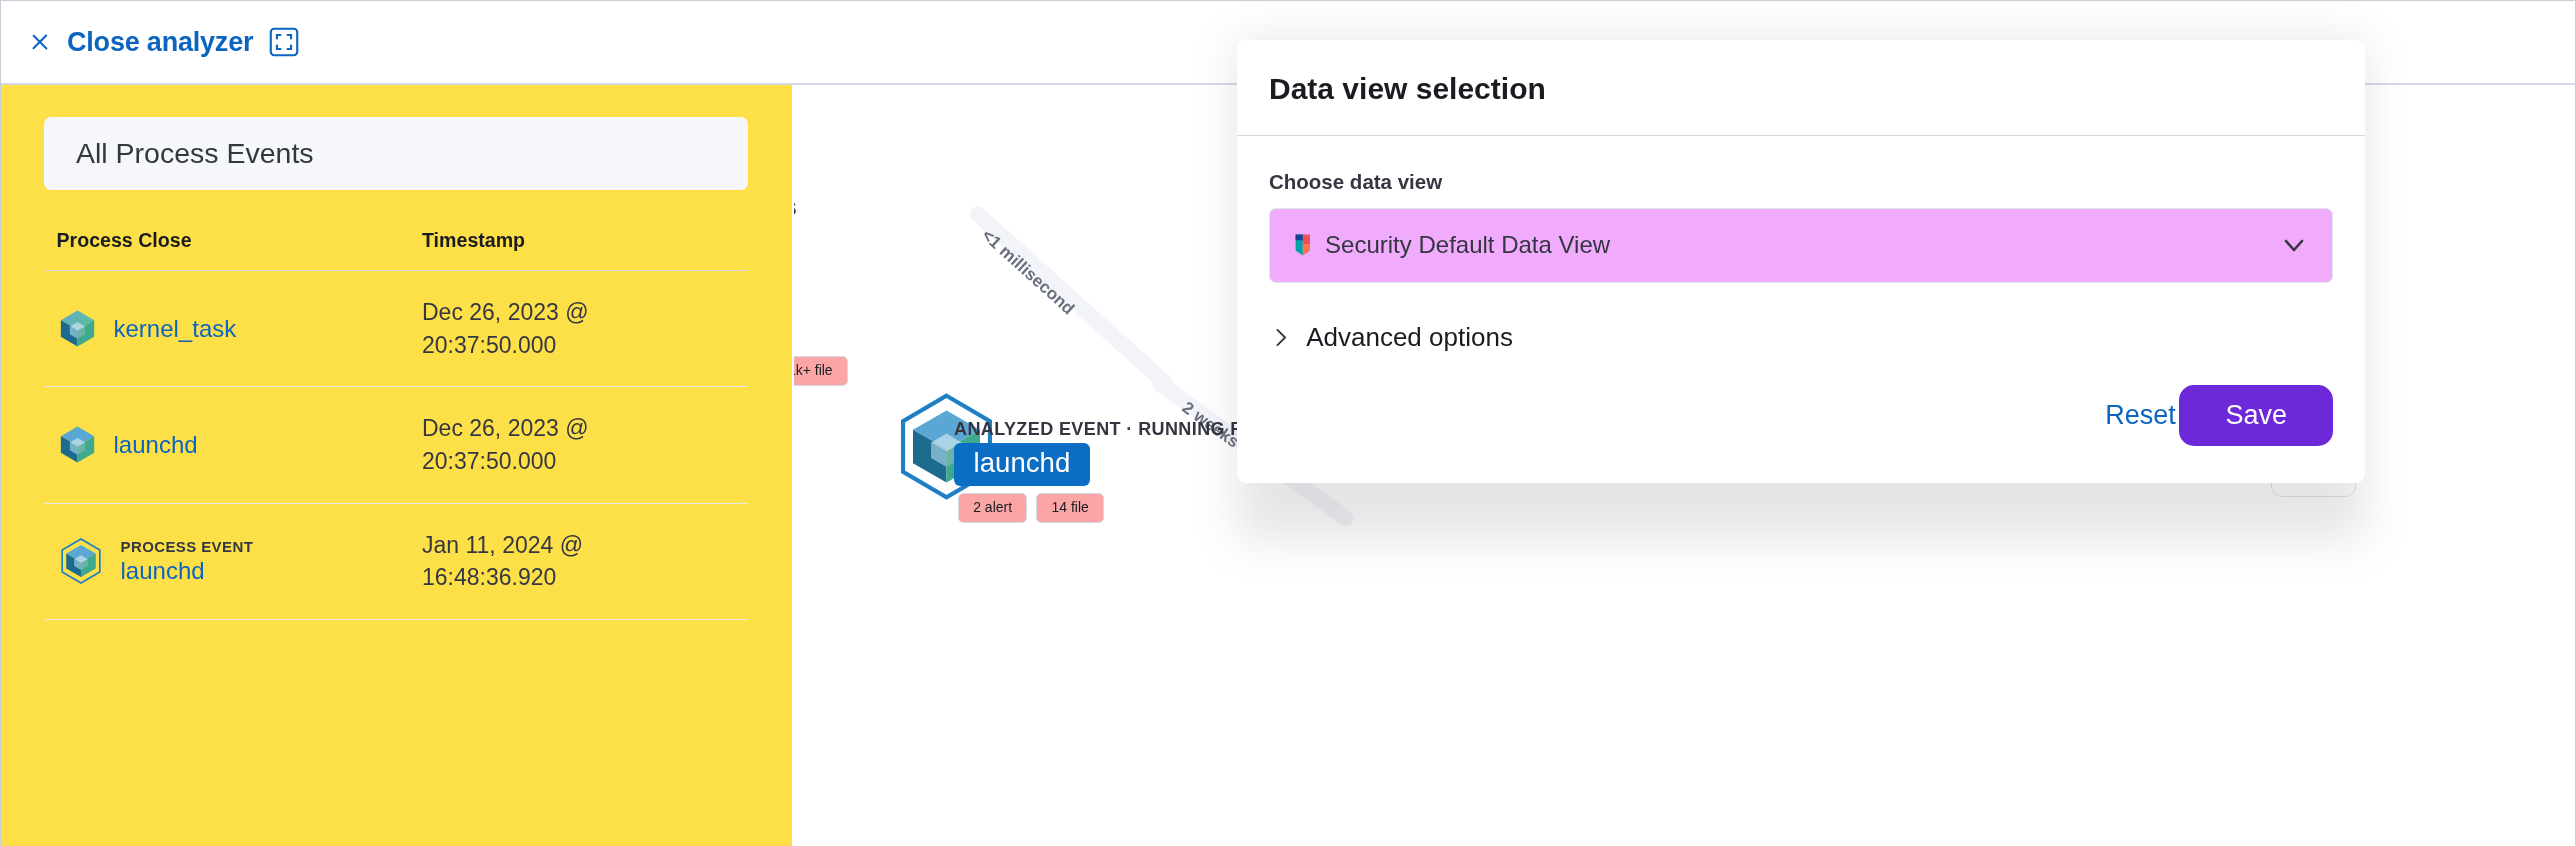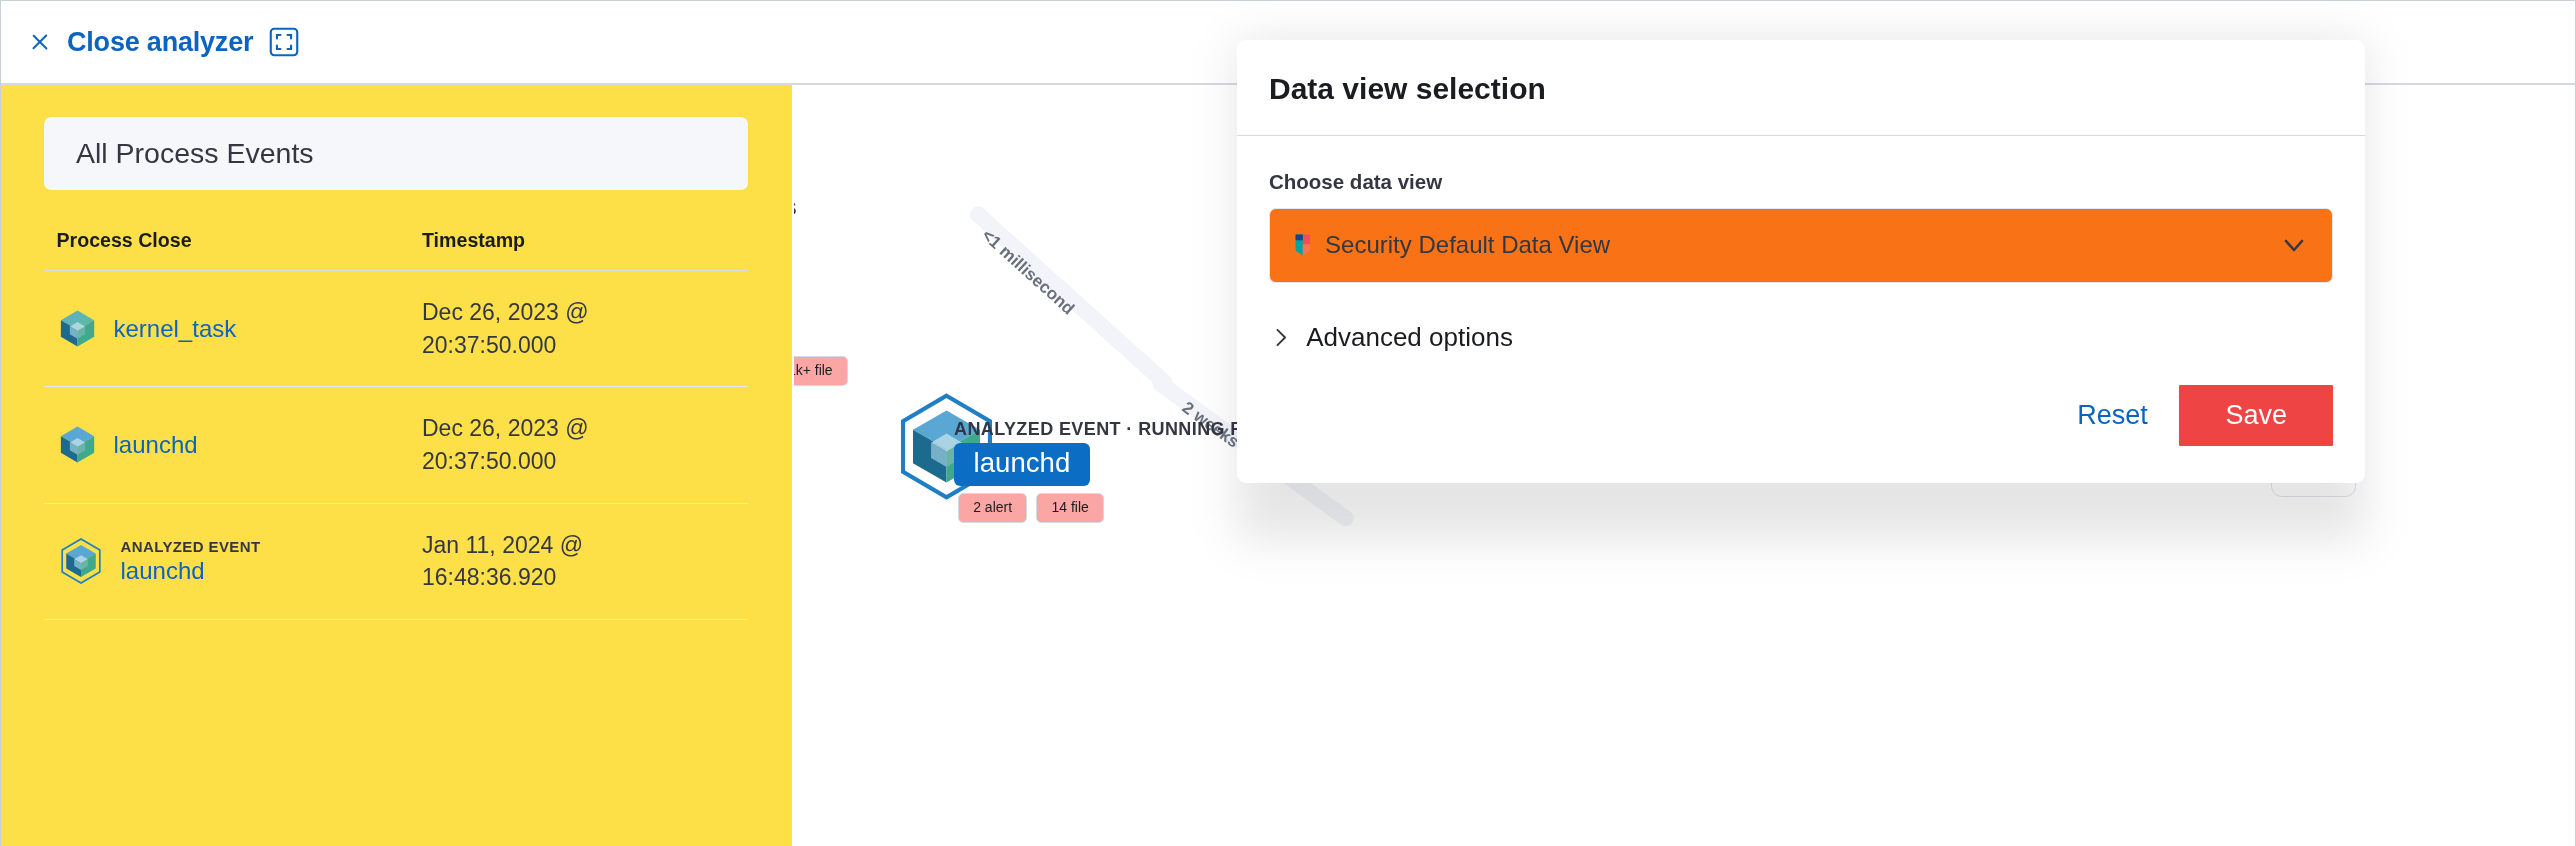--- a/index.html
+++ b/index.html
@@ -302,21 +302,21 @@
   }
   .modal-body { padding: 34px 32px 0 32px; }
   .field-label {
     font-size: 20.5px;
     font-weight: 700;
     color: #343741;
     margin-bottom: 14.2px;
   }
   .select-box {
     height: 75px;
-    background: #f97316;
+    background: #f0abfc;
     border: 1.8px solid #e2e6ef;
     border-radius: 7.1px;
     display: flex;
     align-items: center;
     padding: 0 23px;
     gap: 12.5px;
     cursor: pointer;
   }
   .select-value {
     flex: 1;
@@ -342,30 +342,29 @@
     justify-content: flex-end;
     align-items: center;
   }
   .btn-reset {
     font-size: 27px;
     color: #0b64c0;
     cursor: pointer;
     padding: 5.3px 3.6px;
   }
   .btn-save {
-    background: #ef4444;
+    background: #6d28d9;
     color: #ffffff;
     font-size: 27px;
     font-weight: 400;
     border: none;
-    border-radius: 1px;
+    border-radius: 15px;
     padding: 15px 46px;
     cursor: pointer;
     font-family: "Liberation Sans", sans-serif;
-    margin-left: 28px;
   }
 </style>
 </head>
 <body>
 
 <div id="app">
 
   <div class="topbar">
     <div class="close-x"></div>
     <div class="close-label">Close analyzer</div>
@@ -451,21 +450,21 @@
                     <path d="M32 4 L58 19 L32 34 L6 19 Z" fill="#5aa7d4"></path>
                     <path d="M6 19 L32 34 L32 60 L6 45 Z" fill="#1c6a8e"></path>
                     <path d="M58 19 L58 45 L32 60 L32 34 Z" fill="#3ea98c"></path>
                     <path d="M32 22 L44 29 L32 36 L20 29 Z" fill="#b9dbe8" opacity="0.85"></path>
                     <path d="M20 29 L32 36 L32 48 L20 41 Z" fill="#8fc3d6" opacity="0.8"></path>
                     <path d="M44 29 L44 41 L32 48 L32 36 Z" fill="#74b7ae" opacity="0.8"></path>
                   </g>
                 </svg>
               </span>
               <span class="proc-text">
-                <span class="proc-badge">ANALYZED EVENT</span>
+                <span class="proc-badge">PROCESS EVENT</span>
                 <span class="proc-name">launchd</span>
               </span>
             </div>
           </td>
           <td class="col-ts">Jan 11, 2024 @
 16:48:36.920</td>
         </tr>
       </tbody>
     </table>
   </div>

